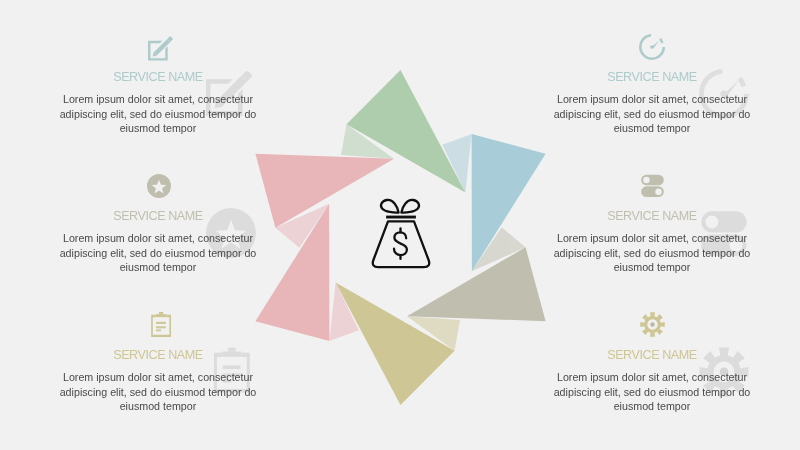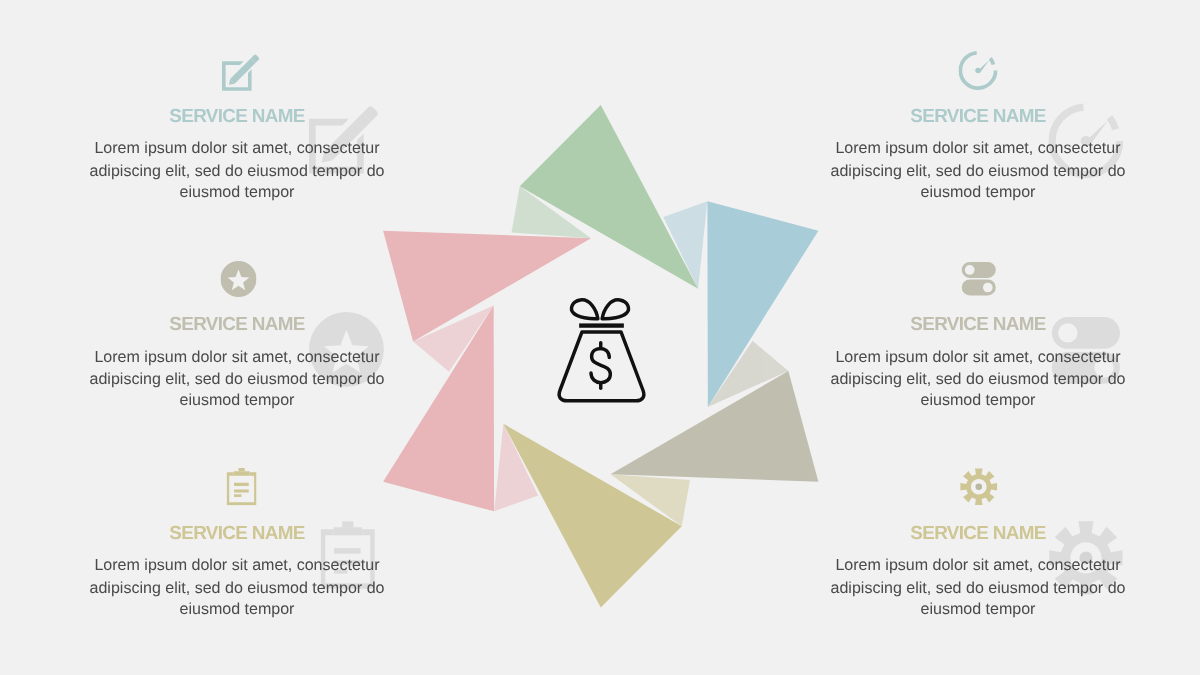--- a/index.html
+++ b/index.html
@@ -3,21 +3,21 @@
 <meta charset="utf-8">
 <title>Service Pinwheel Infographic</title>
 <style>
   html,body{margin:0;padding:0;}
   body{width:800px;height:450px;overflow:hidden;background:#f1f1f1;
        font-family:"Liberation Sans",sans-serif;-webkit-font-smoothing:antialiased;}
   #slide{position:relative;width:800px;height:450px;background:#f1f1f1;overflow:hidden;}
   .layer{position:absolute;left:0;top:0;width:800px;height:450px;}
   .block{position:absolute;width:264px;text-align:center;}
   .blk-icon{height:29px;position:relative;}
-  .blk-title{font-size:12.6px;letter-spacing:-0.45px;font-weight:700;
+  .blk-title{font-size:12.6px;letter-spacing:-0.45px;font-weight:400;
              line-height:14px;margin-top:8px;white-space:nowrap;}
   .blk-body{font-size:10.7px;color:#4a4a4a;line-height:14.6px;margin-top:8px;}
   .blk-body span{display:block;white-space:nowrap;}
 </style>
 </head>
 <body>
 
 <div id="slide">
 
   <svg class="layer" width="800" height="450" viewBox="0 0 800 450" aria-hidden="true">

